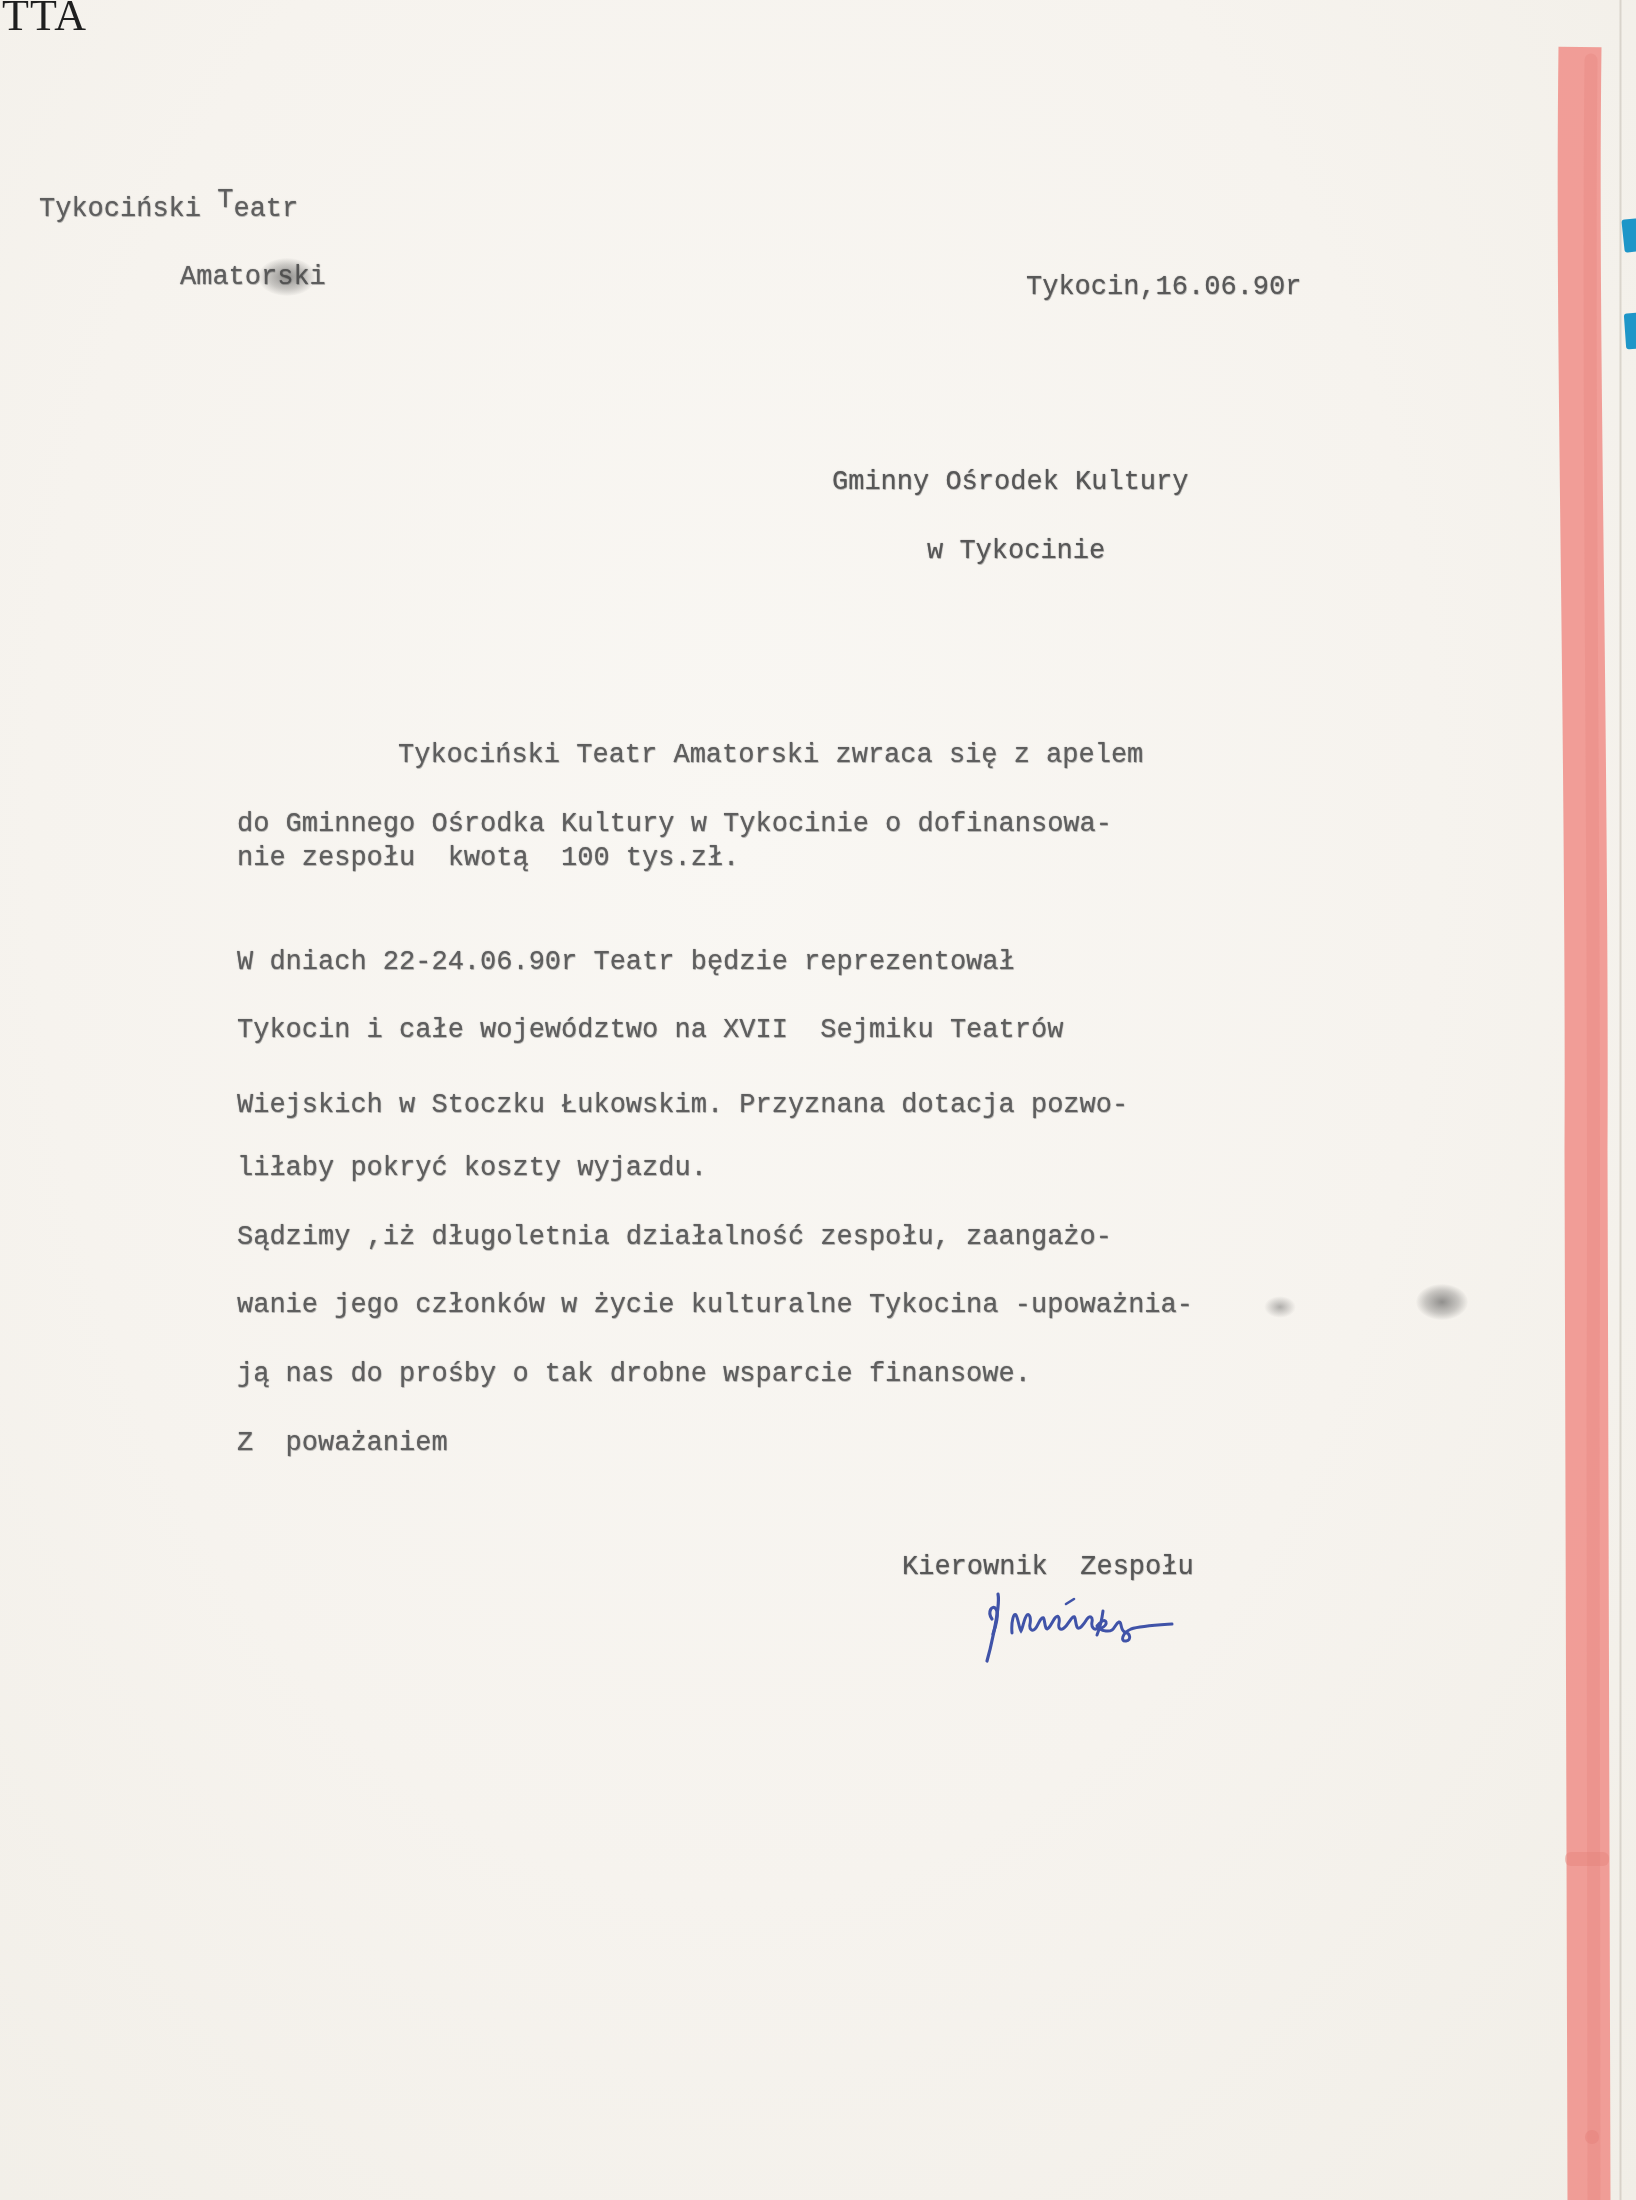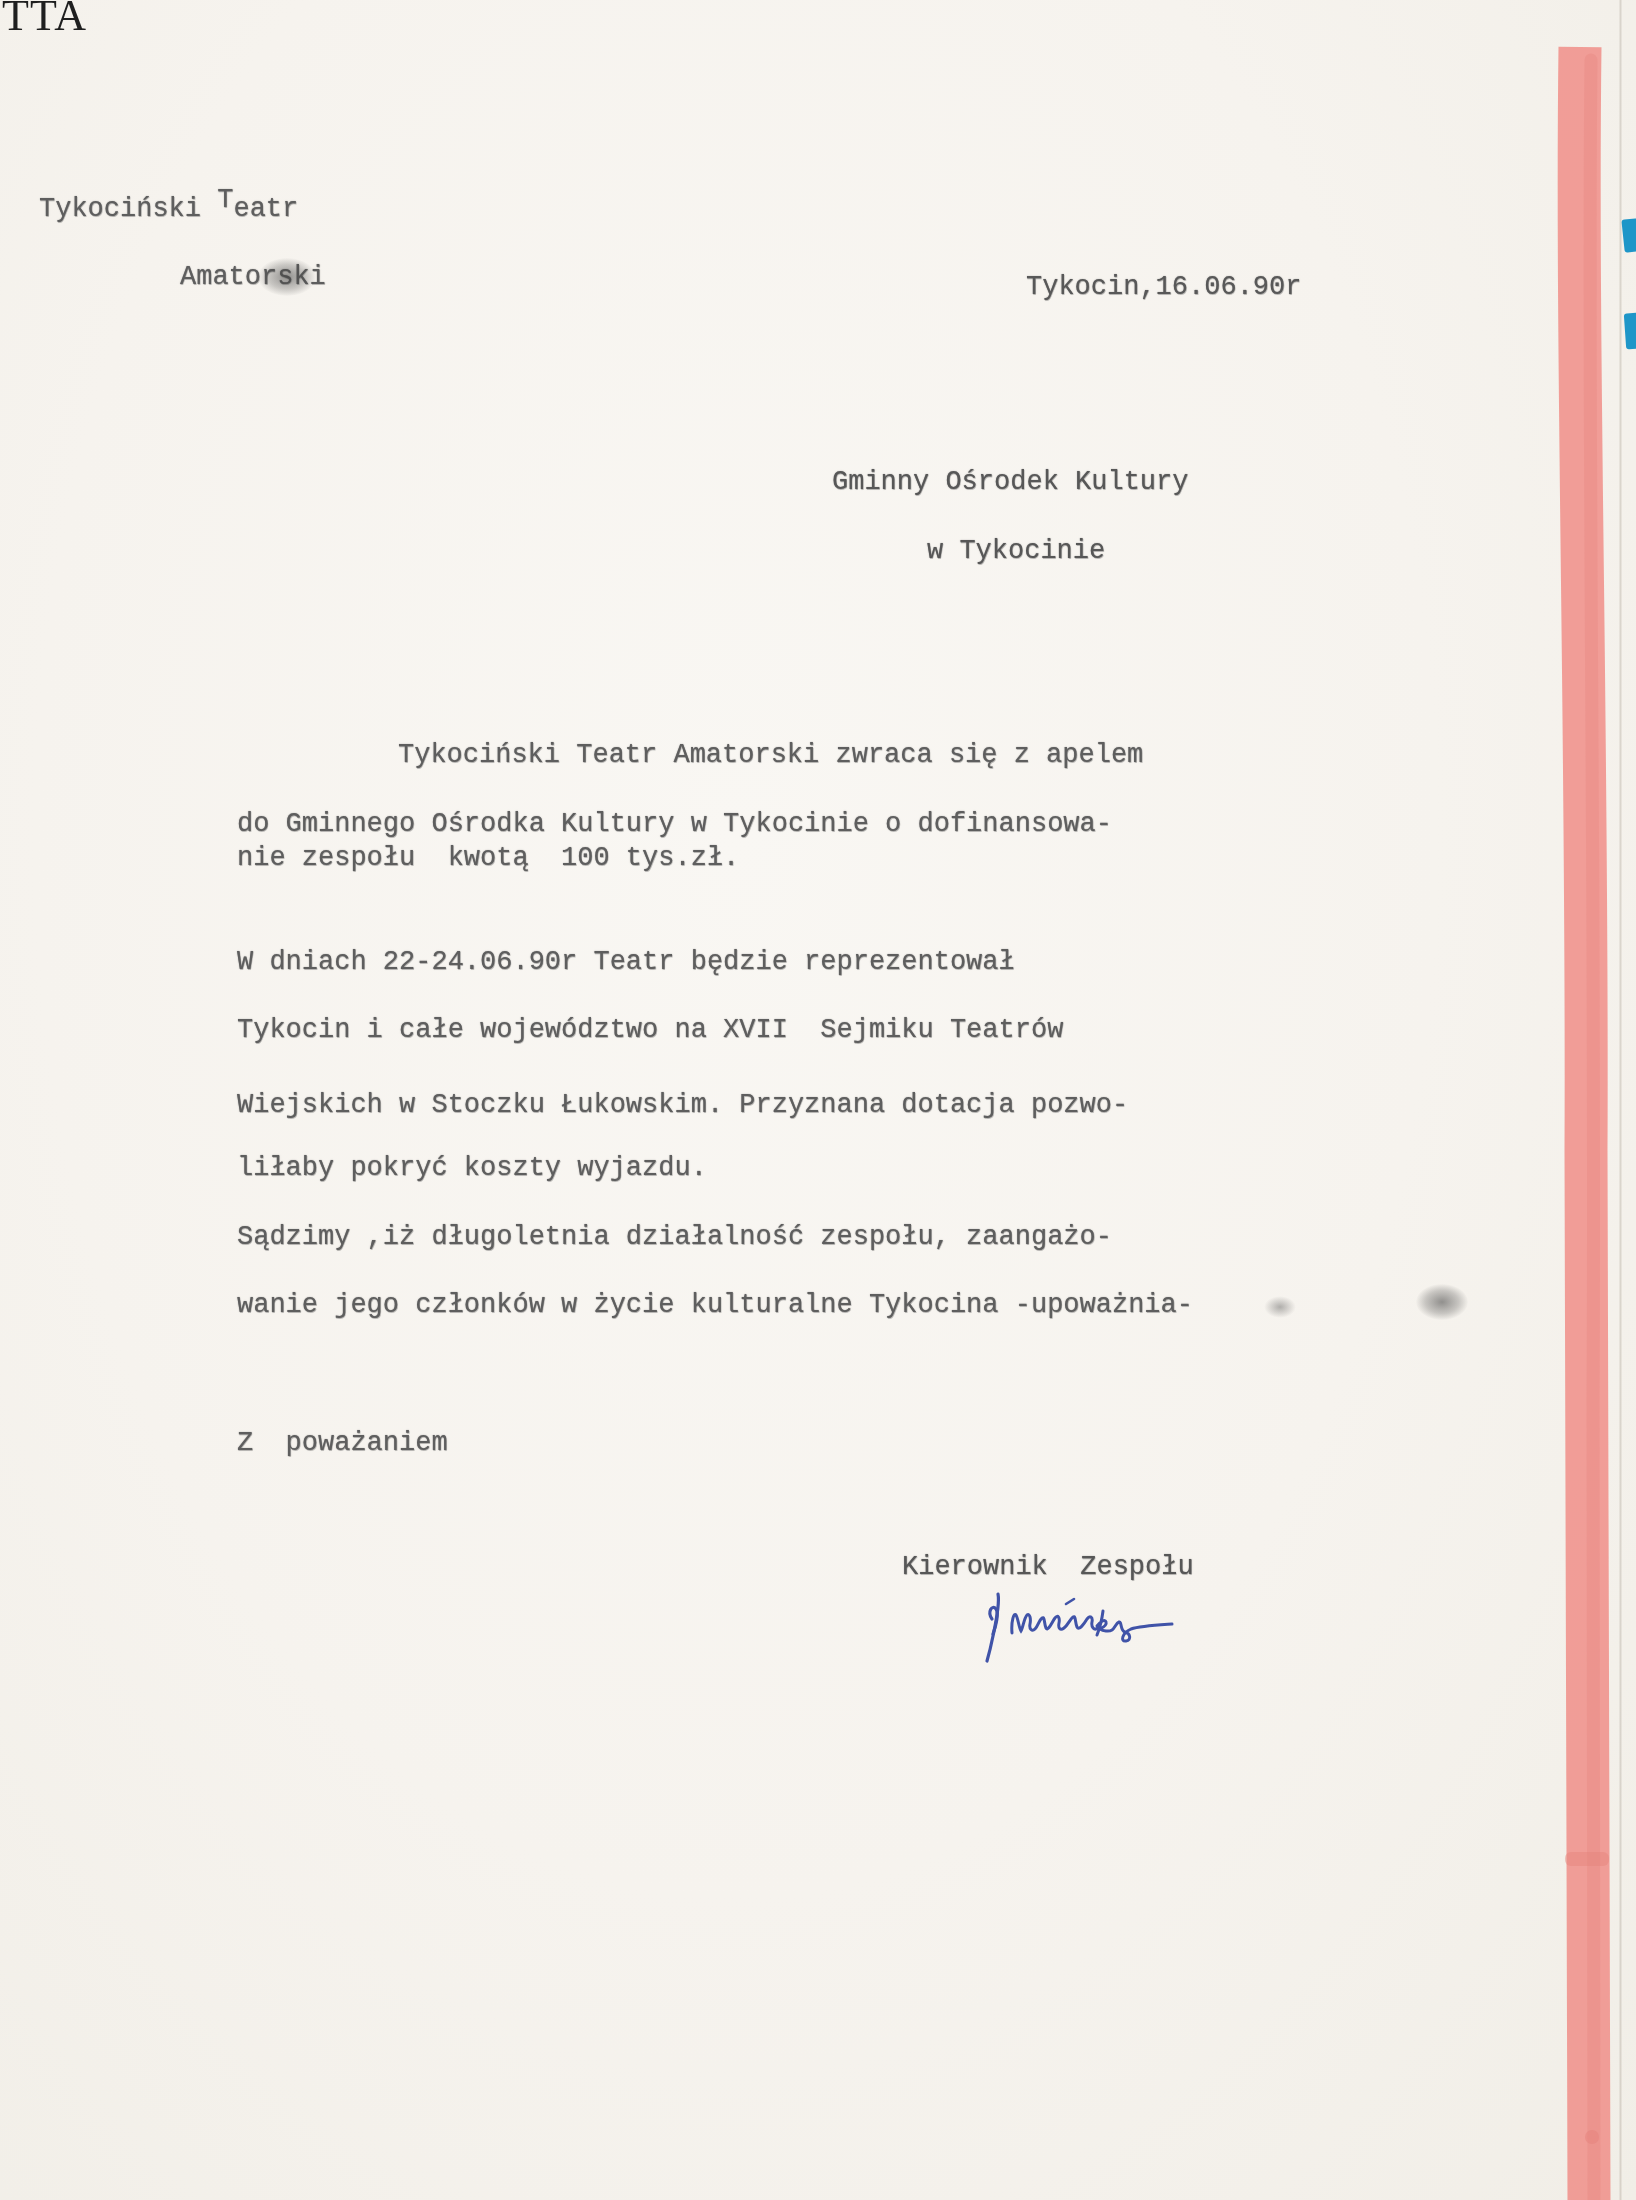--- a/index.html
+++ b/index.html
@@ -75,20 +75,21 @@
 
   <div class="type bl bl1">do Gminnego Ośrodka Kultury w Tykocinie o dofinansowa-</div>
   <div class="type bl bl0">Tykociński Teatr Amatorski zwraca się z apelem</div>
   <div class="type bl bl2">nie zespołu  kwotą  100 tys.zł.</div>
   <div class="type bl bl3">W dniach 22-24.06.90r Teatr będzie reprezentował</div>
   <div class="type bl bl4">Tykocin i całe województwo na XVII  Sejmiku Teatrów</div>
   <div class="type bl bl5">Wiejskich w Stoczku Łukowskim. Przyznana dotacja pozwo-</div>
   <div class="type bl bl6">liłaby pokryć koszty wyjazdu.</div>
   <div class="type bl bl7">Sądzimy ,iż długoletnia działalność zespołu, zaangażo-</div>
   <div class="type bl bl8">wanie jego członków w życie kulturalne Tykocina -upoważnia-</div>
+  <div class="type bl bl9">ją nas do prośby o tak drobne wsparcie finansowe.</div>
   <div class="type bl bl10">Z  poważaniem</div>
 
   <div class="type closing">Kierownik  Zespołu</div>
 
   <svg class="signature-svg" width="215" height="82" viewBox="0 0 215 82" fill="none">
     <path d="M24,31 C19,24 24,16 28,21 C31,25 28,38 25,46" stroke-width="3.2" stroke-linecap="round" fill="none" stroke="#4053a8"></path>
     <path d="M30,6 C32,16 28,34 25,48 C23,58 21,66 19,73" stroke-width="3.2" stroke-linecap="round" fill="none" stroke="#4053a8"></path>
     <path d="M44,45 C43,33 46,24 48,27 C50,30 51,40 53,43 C55,40 56,30 59,27 C62,25 63,31 62,36 C61,41 64,44 67,41 C70,38 71,32 74,30 C77,28 76,36 78,40 C80,44 84,34 87,30 C90,26 92,30 91,35 C90,40 92,43 96,40 C100,37 102,31 105,29 C108,27 107,35 109,39 C111,43 116,36 119,31 C122,27 125,29 124,34 C123,39 126,43 130,40" stroke-width="3" stroke-linecap="round" fill="none" stroke="#4053a8"></path>
     <path d="M98,16 L106,11" stroke-width="2.6" stroke-linecap="round" fill="none" stroke="#4053a8"></path>
     <path d="M135,23 C134,31 131,42 129,47 M129,38 C133,33 137,31 138,34 C139,37 134,40 132,41 C135,43 141,44 144,42 C147,40 148,35 151,34 C154,33 152,43 157,44 C162,45 164,52 158,53 C152,54 154,45 163,41 C172,38 190,37 204,36" stroke-width="3" stroke-linecap="round" fill="none" stroke="#4053a8"></path>

